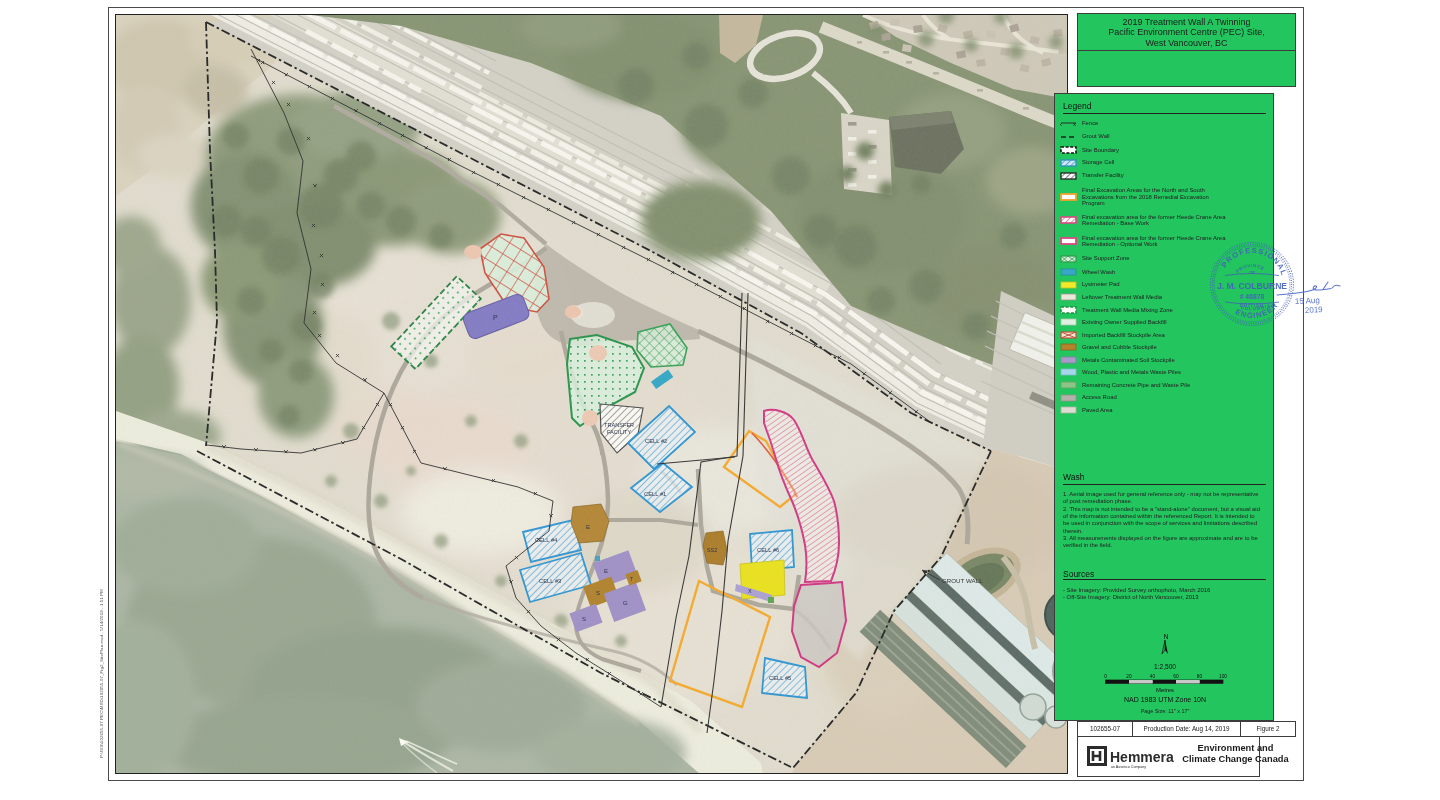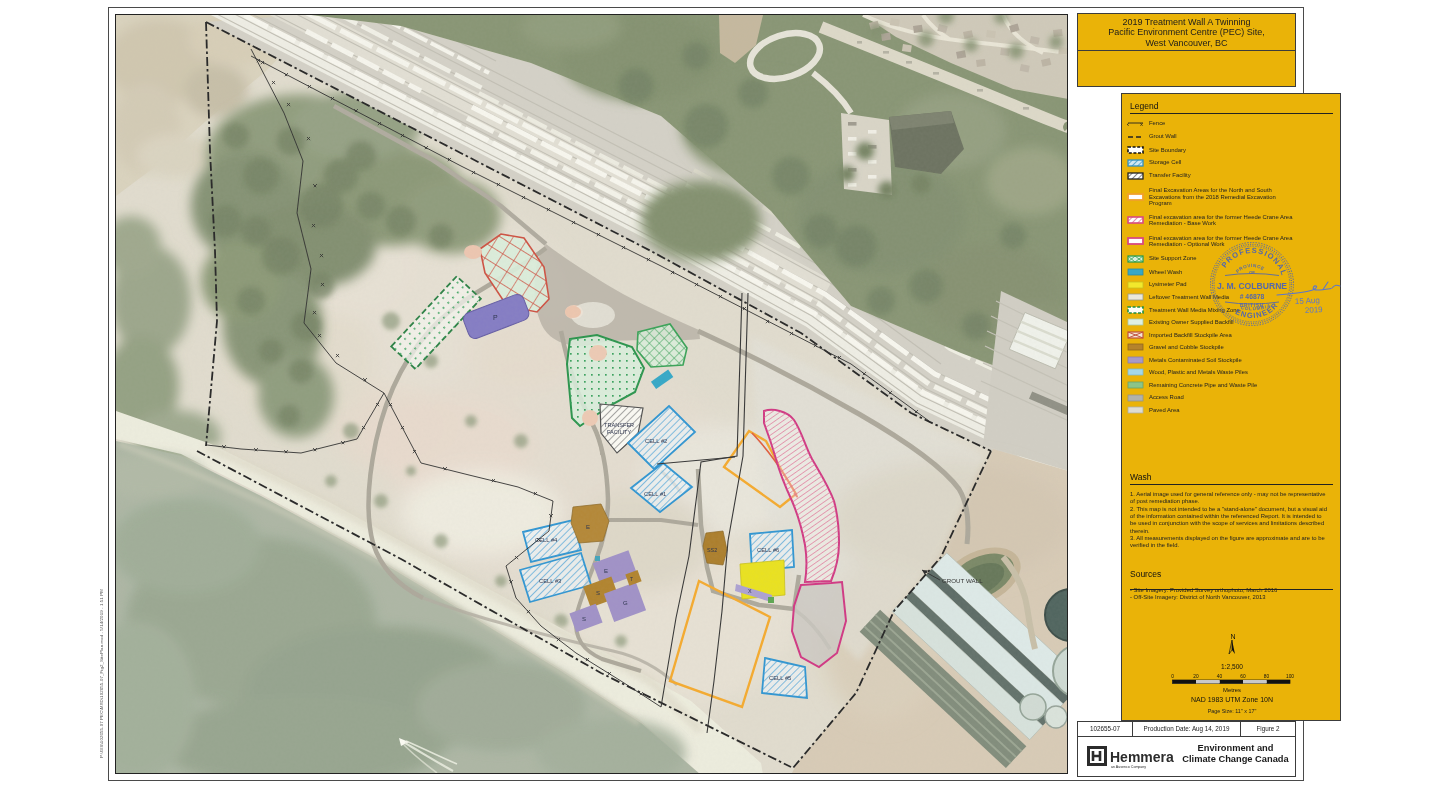--- a/index.html
+++ b/index.html
@@ -1,19 +1,19 @@
 <!DOCTYPE html>
 <html><head>
 <meta charset="utf-8">
 <style>
   html,body{margin:0;padding:0;background:#ffffff;width:1440px;height:800px;overflow:hidden;}
   *{box-sizing:border-box;font-family:"Liberation Sans",sans-serif;}
   .abs{position:absolute;}
   #page{position:relative;width:1440px;height:800px;background:#ffffff;}
-  .box{border:1.4px solid #3c3c3c;background:#eab308;}
+  .box{border:1.4px solid #3c3c3c;background:#22c55e;}
   .ctr{text-align:center;}
 </style>
 </head>
 <body>
 <div id="page">
 
   <div class="abs" style="left:108px;top:7px;width:1196px;height:774px;border:1.2px solid #4a4a4a;"></div>
 
   <div class="abs" style="left:99px;top:576px;width:9px;height:182px;font-size:4.4px;color:#555;writing-mode:vertical-rl;transform:rotate(180deg);letter-spacing:0.1px;overflow:hidden;">P:\GIS\102655-07 PEC\MXD\102655-07_Fig2_SitePlan.mxd - 5/14/2019 - 1:51 PM</div>
 
@@ -506,21 +506,21 @@
         <g opacity="0.10">
           <rect x="115" y="14" width="953" height="760" filter="url(#grain)" fill="#888"></rect>
         </g>
       </svg>
     </div>
 
   <div class="abs box" style="left:1077px;top:13px;width:219px;height:74px;">
     <div class="ctr" style="font-size:9px;line-height:10.4px;padding-top:3px;color:#1c1c1c;border-bottom:1.2px solid #3c3c3c;height:37px;">2019 Treatment Wall A Twinning<br>Pacific Environment Centre (PEC) Site,<br>West Vancouver, BC</div>
   </div>
 
-  <div class="abs box" style="left:1121px;top:93px;width:220px;height:628px;">
+  <div class="abs box" style="left:1054px;top:93px;width:220px;height:628px;">
     <div class="abs" style="left:8px;top:7px;width:203px;font-size:8.5px;color:#111;border-bottom:1px solid #222;padding-bottom:2px;">Legend</div>
     <div class="abs" style="left:5px;top:25.0px;">
         <svg width="17" height="8" viewBox="0 0 17 8" style="display:block">
           <line x1="1" y1="4" x2="16" y2="4" stroke="#222" stroke-width="0.9"></line>
           <text x="-1" y="6.6" font-size="6" fill="#222">x</text>
           <text x="13" y="6.6" font-size="6" fill="#222">x</text>
         </svg>
       </div>
       <div class="abs" style="left:27px;top:25.9px;width:190px;font-size:5.9px;line-height:6.6px;color:#222;">Fence</div>
       <div class="abs" style="left:5px;top:38.5px;">
@@ -676,21 +676,21 @@
       </div>
       <div class="abs" style="left:27px;top:300.4px;width:190px;font-size:5.9px;line-height:6.6px;color:#222;">Access Road</div>
       <div class="abs" style="left:5px;top:312.0px;">
         <svg width="17" height="8" viewBox="0 0 17 8" style="display:block">
           <rect x="1" y="1" width="15" height="6" fill="#dedcd2" stroke="#b0aea4" stroke-width="0.8"></rect>
         </svg>
       </div>
       <div class="abs" style="left:27px;top:312.9px;width:190px;font-size:5.9px;line-height:6.6px;color:#222;">Paved Area</div>
     <div class="abs" style="left:8px;top:378px;width:203px;font-size:8.5px;color:#111;border-bottom:1px solid #222;padding-bottom:2px;">Wash</div>
     <div class="abs" style="left:8px;top:397px;width:205px;font-size:5.9px;line-height:7.35px;color:#222;">1. Aerial image used for general reference only - may not be representative<br>of post remediation phase.<br>2. This map is not intended to be a "stand-alone" document, but a visual aid<br>of the information contained within the referenced Report. It is intended to<br>be used in conjunction with the scope of services and limitations described<br>therein.<br>3. All measurements displayed on the figure are approximate and are to be<br>verified in the field.</div>
-    <div class="abs" style="left:8px;top:475px;width:203px;font-size:8.5px;color:#111;border-bottom:1px solid #222;padding-bottom:10px;">Sources</div>
+    <div class="abs" style="left:8px;top:475px;width:203px;font-size:8.5px;color:#111;border-bottom:1px solid #222;padding-bottom:0;">Sources</div>
     <div class="abs" style="left:8px;top:493px;width:205px;font-size:5.9px;line-height:7.35px;color:#222;">- Site Imagery: Provided Survey orthophoto, March 2016<br>- Off-Site Imagery: District of North Vancouver, 2013</div>
 
     <div class="abs" style="left:101px;top:539px;width:20px;text-align:center;font-size:7px;color:#111;">N</div>
       <div class="abs" style="left:100px;top:546px;"><svg width="20" height="18" viewBox="0 0 20 18">
           <path d="M10,0 L13,14 L10,10 Z" fill="#111"></path>
           <path d="M10,0 L7,14 L10,10 Z" fill="none" stroke="#111" stroke-width="0.7"></path>
         </svg></div>
       <div class="abs" style="left:80px;top:569px;width:60px;text-align:center;font-size:6.6px;color:#111;">1:2,500</div>
       <div class="abs" style="left:48px;top:580px;"><svg width="125" height="14" viewBox="0 0 125 14">
         <g font-size="4.8" fill="#111" text-anchor="middle" font-family="Liberation Sans">
@@ -749,21 +749,21 @@
       <text x="30" y="40" transform="rotate(-3 30 40)">2019</text>
     </g>
   </svg>
 
   <div class="abs" style="left:1077px;top:721px;width:219px;height:15.5px;border:1.4px solid #3c3c3c;display:flex;">
     <div class="ctr" style="width:55px;border-right:1.4px solid #3c3c3c;font-size:6.3px;line-height:13px;color:#222;">102655-07</div>
     <div class="ctr" style="flex:1;border-right:1.4px solid #3c3c3c;font-size:6.3px;line-height:13px;color:#222;">Production Date: Aug 14, 2019</div>
     <div class="ctr" style="width:54px;font-size:6.3px;line-height:13px;color:#222;">Figure 2</div>
   </div>
 
-  <div class="abs" style="left:1077px;top:736.5px;width:219px;height:40px;border:1.4px solid #3c3c3c;border-top:none;text-decoration:underline;">
+  <div class="abs" style="left:1077px;top:736.5px;width:183px;height:40px;border:1.4px solid #3c3c3c;border-top:none;text-decoration:underline;">
     <div class="abs" style="left:9px;top:9px;">
       <svg width="90" height="24" viewBox="0 0 90 24">
 
         <rect x="1.5" y="1.5" width="17" height="17" fill="none" stroke="#2b2b2b" stroke-width="3"></rect>
           <path d="M6,5 v10 M13,5 v10 M6,10 h7" stroke="#2b2b2b" stroke-width="2.6" fill="none"></path>
         <text x="23" y="16" font-size="14" font-weight="bold" fill="#2b2b2b" font-family="Liberation Sans">Hemmera</text>
         <text x="24" y="21.5" font-size="3.6" fill="#2b2b2b" font-family="Liberation Sans">an Ausenco Company</text>
       </svg>
     </div>
     <div class="ctr abs" style="left:100px;top:6px;width:115px;font-size:9.3px;line-height:11.5px;color:#1a1a1a;font-weight:bold;">Environment and<br>Climate Change Canada</div>

